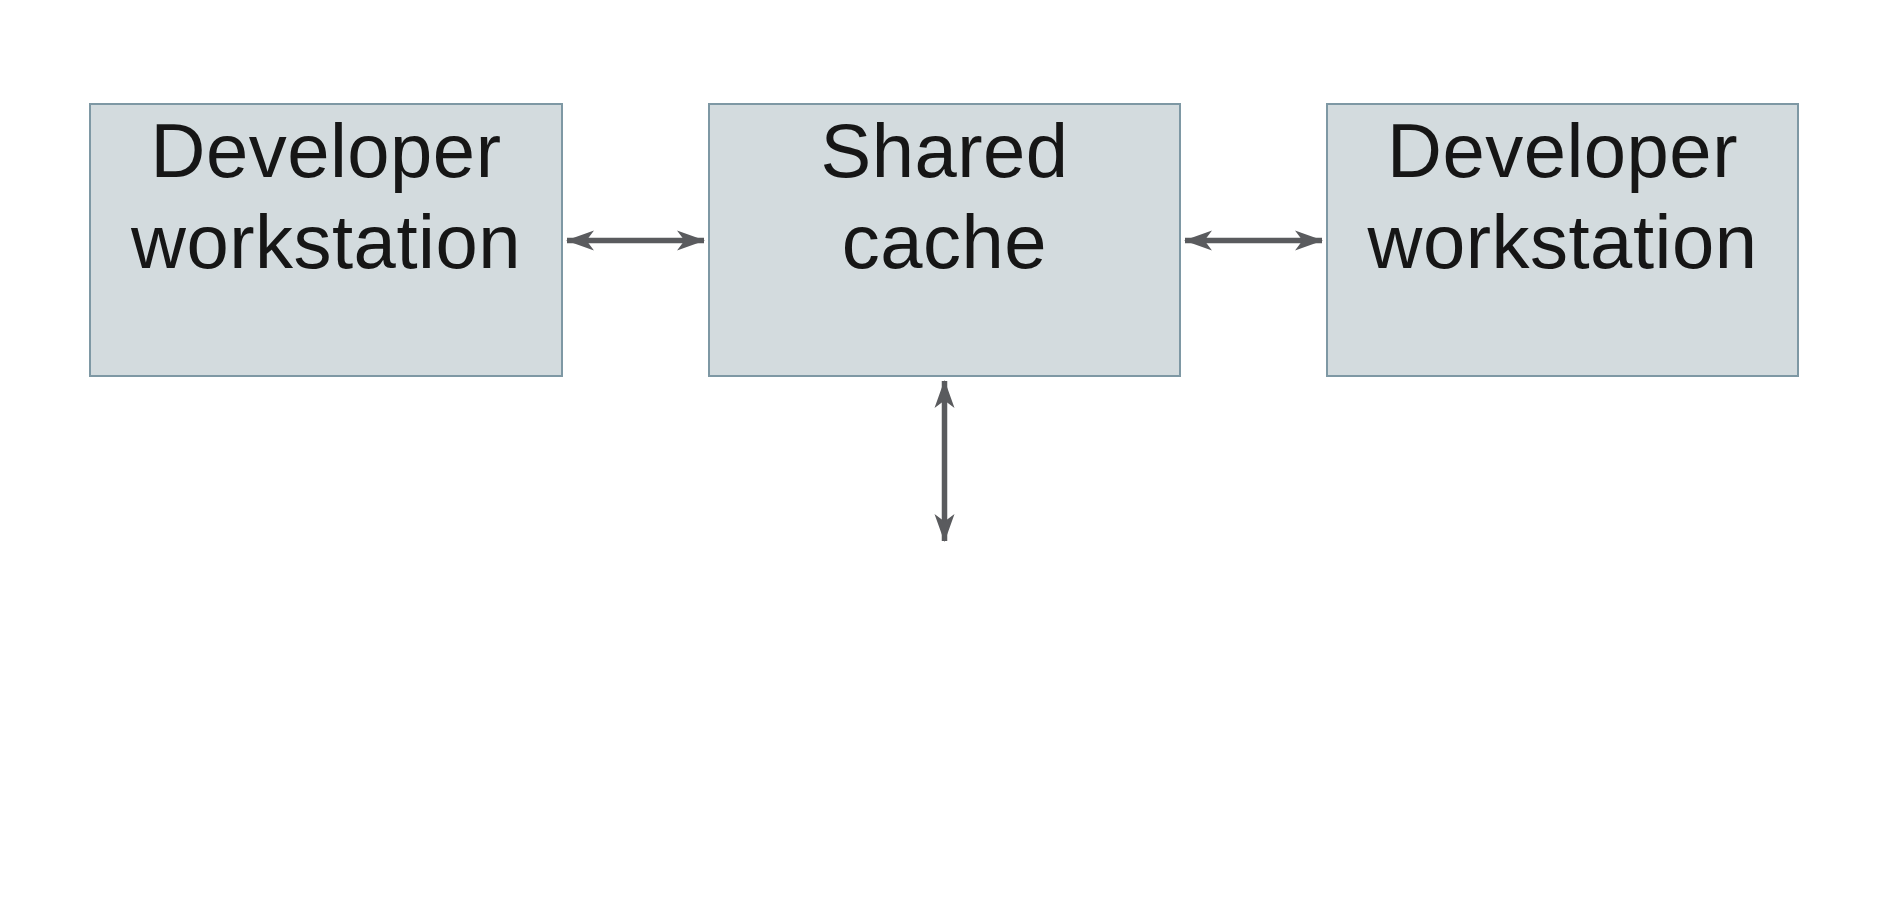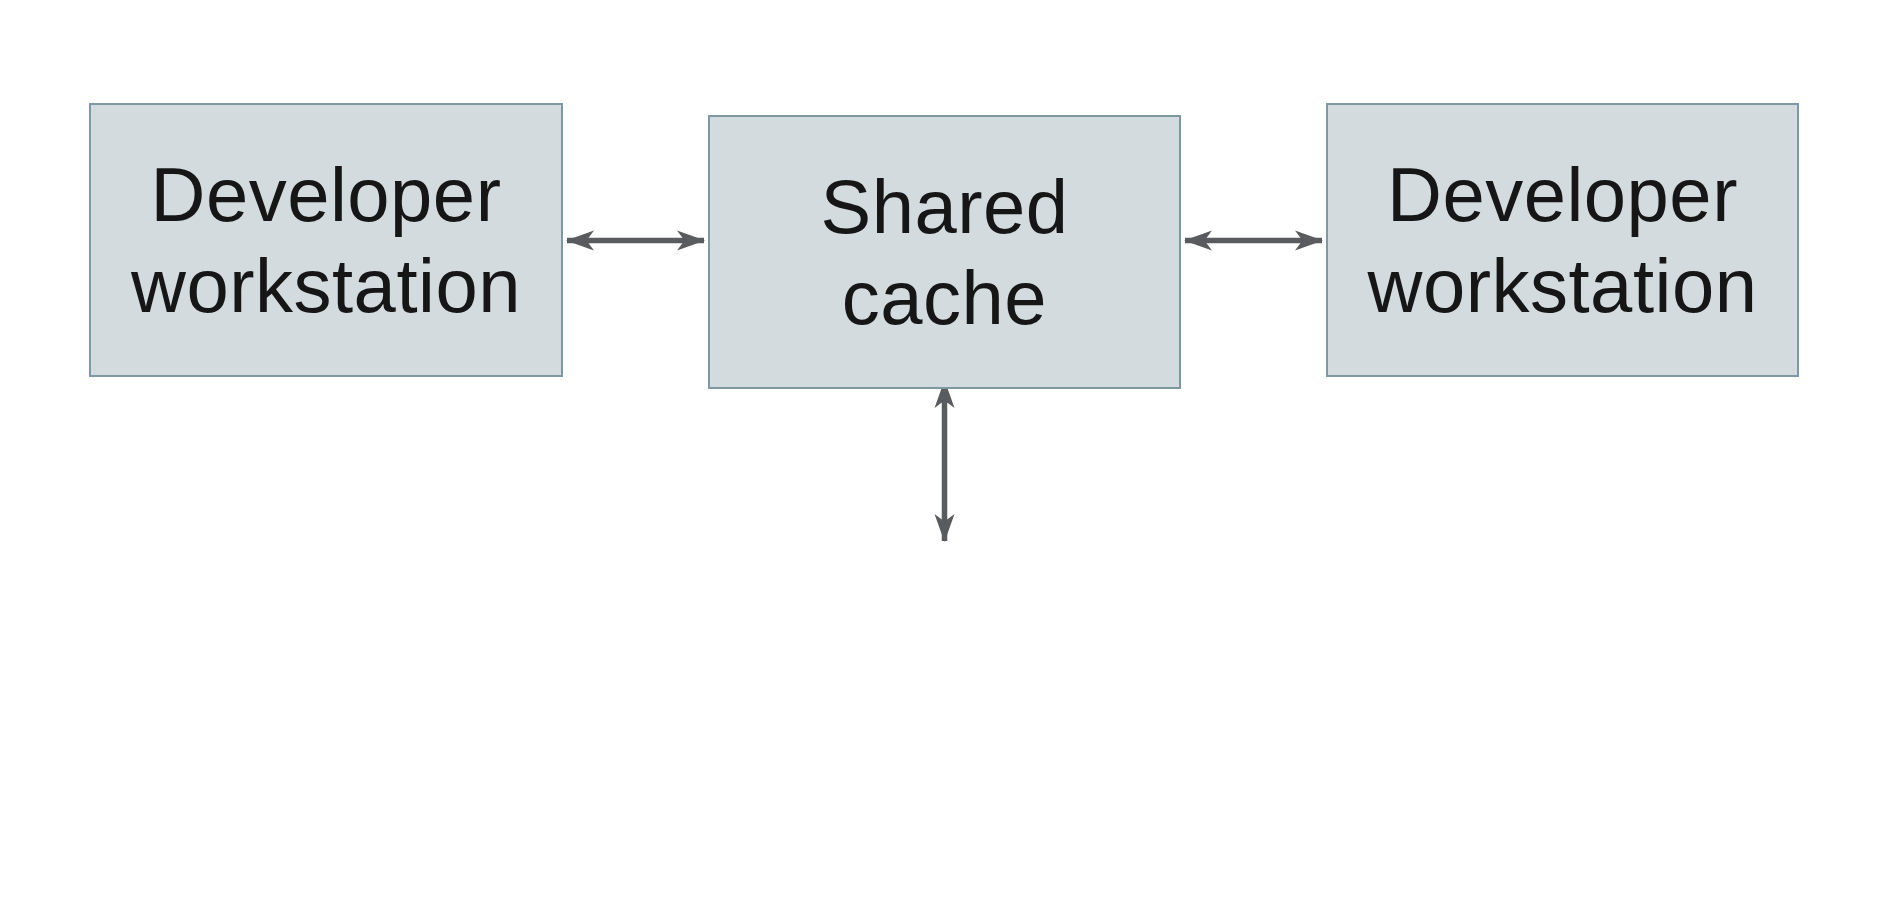--- a/index.html
+++ b/index.html
@@ -22,33 +22,32 @@
     width: 1900px;
     height: 922px;
     pointer-events: none;
   }
   .node {
     position: absolute;
     box-sizing: border-box;
     background: #d3dbde;
     border: 2px solid #7e98a4;
     display: flex;
-    align-items: center;
     justify-content: center;
     text-align: center;
   }
   .node-label {
     font-size: 76px;
     line-height: 1.2;
     color: #161616;
     white-space: pre-line;
     letter-spacing: 0.5px;
   }
   .node-dev-left  { left: 89px;   top: 103px; width: 474px; height: 274px; }
-  .node-cache     { left: 708px;  top: 103px; width: 473px; height: 274px; margin-top: 12px; }
+  .node-cache     { left: 708px;  top: 103px; width: 473px; height: 274px; }
   .node-dev-right { left: 1326px; top: 103px; width: 473px; height: 274px; }
   .node-ci        { left: 708px;  top: 545px; width: 474px; height: 275px; }
 </style>
 </head>
 <body>
 
 <div class="canvas">
 
   <svg class="edges-layer" width="1900" height="922" viewBox="0 0 1900 922" xmlns="http://www.w3.org/2000/svg">
     <defs>

